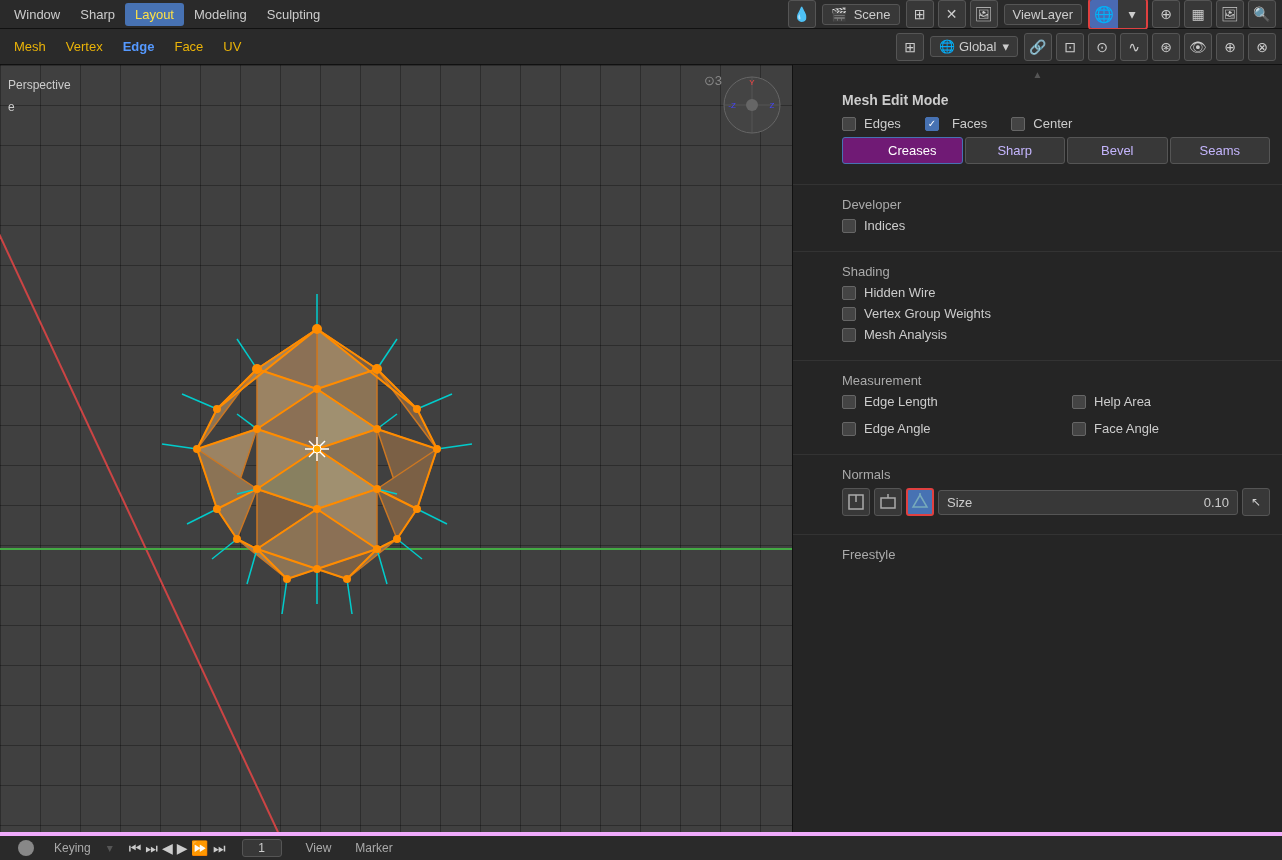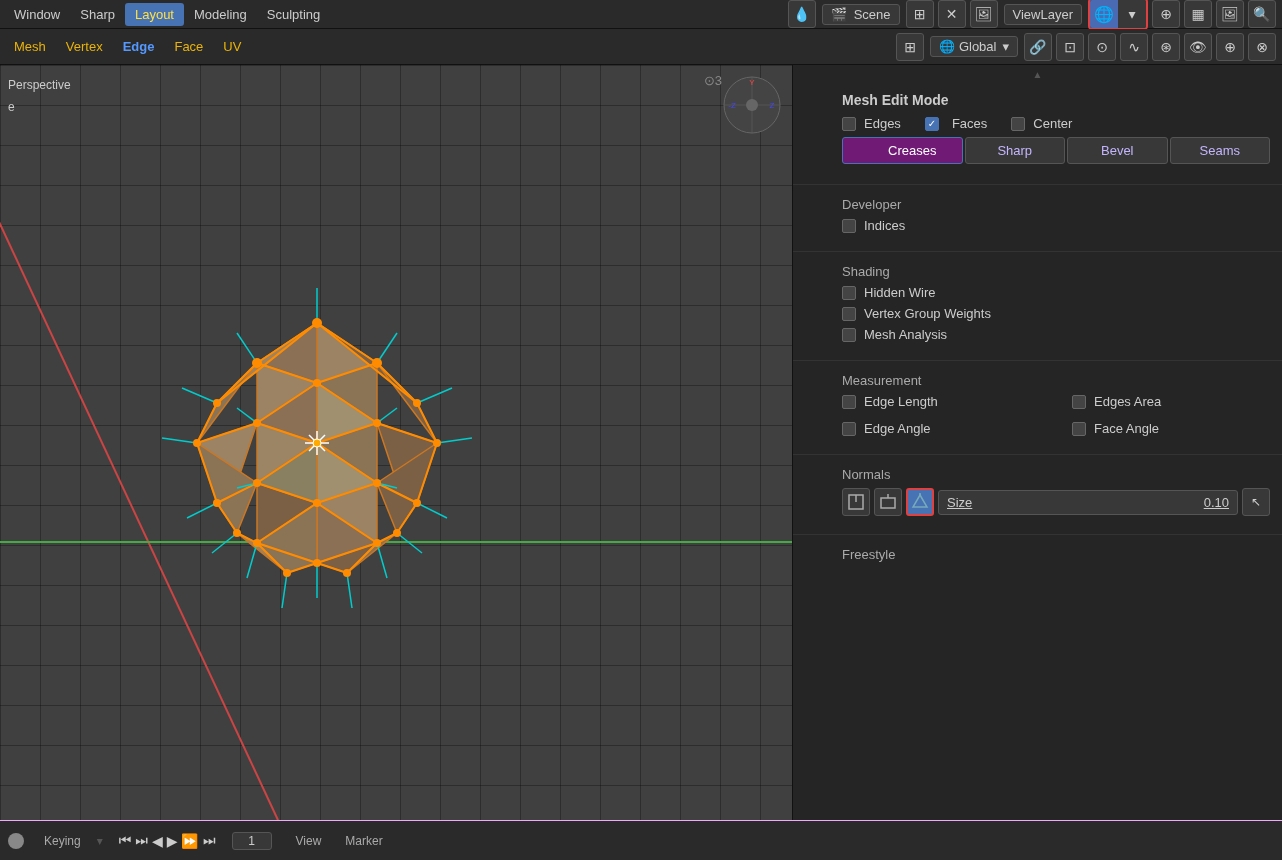--- a/index.html
+++ b/index.html
@@ -152,23 +152,23 @@
       right: 10px;
       width: 60px;
       height: 60px;
     }
 
     
     .bottom-bar {
       display: flex;
       align-items: center;
       background: #2a2a2a;
-      height: 40px;
-      padding: 0 8px;
-      border-top: 1px solid #f0abfc;
+      height: 28px;
+      padding: 0 18px;
+      border-top: 4px solid #f0abfc;
       flex-shrink: 0;
       gap: 8px;
       font-size: 12px;
       color: #aaa;
     }
     .bottom-bar .play-controls {
       display: flex;
       align-items: center;
       gap: 4px;
     }
@@ -645,21 +645,21 @@
 
     <div class="panel-section">
       <div class="panel-section-title">Measurement</div>
       <div style="display:grid; grid-template-columns: 1fr 1fr; gap: 6px 32px;">
         <div class="checkbox-row">
           <div class="checkbox"></div>
           <span class="checkbox-label">Edge Length</span>
         </div>
         <div class="checkbox-row">
           <div class="checkbox"></div>
-          <span class="checkbox-label">Edges Area</span>
+          <span class="checkbox-label">Help Area</span>
         </div>
         <div class="checkbox-row">
           <div class="checkbox"></div>
           <span class="checkbox-label">Edge Angle</span>
         </div>
         <div class="checkbox-row">
           <div class="checkbox"></div>
           <span class="checkbox-label">Face Angle</span>
         </div>
       </div>
@@ -683,21 +683,21 @@
             <line x1="9" y1="5" x2="9" y2="1" stroke="#aaa" stroke-width="1.5"></line>
           </svg>
         </div>
         <div class="normals-icon-btn active red-outline">
           <svg width="18" height="18" viewBox="0 0 18 18">
             <polygon points="9,2 16,14 2,14" fill="none" stroke="#7ab" stroke-width="1.5"></polygon>
             <line x1="9" y1="2" x2="9" y2="-2" stroke="#7ab" stroke-width="1.5"></line>
           </svg>
         </div>
 
-        <div class="normals-size-field" style="flex:1; display:flex; align-items:flex-end; justify-content:space-between;text-decoration:underline;">
+        <div class="normals-size-field" style="flex:1; display:flex; align-items:flex-end; justify-content:space-between;">
           <span>Size</span>
           <span>0.10</span>
         </div>
 
         <div class="normals-icon-btn">↖</div>
       </div>
     </div>
 
     <div class="divider"></div>
 

